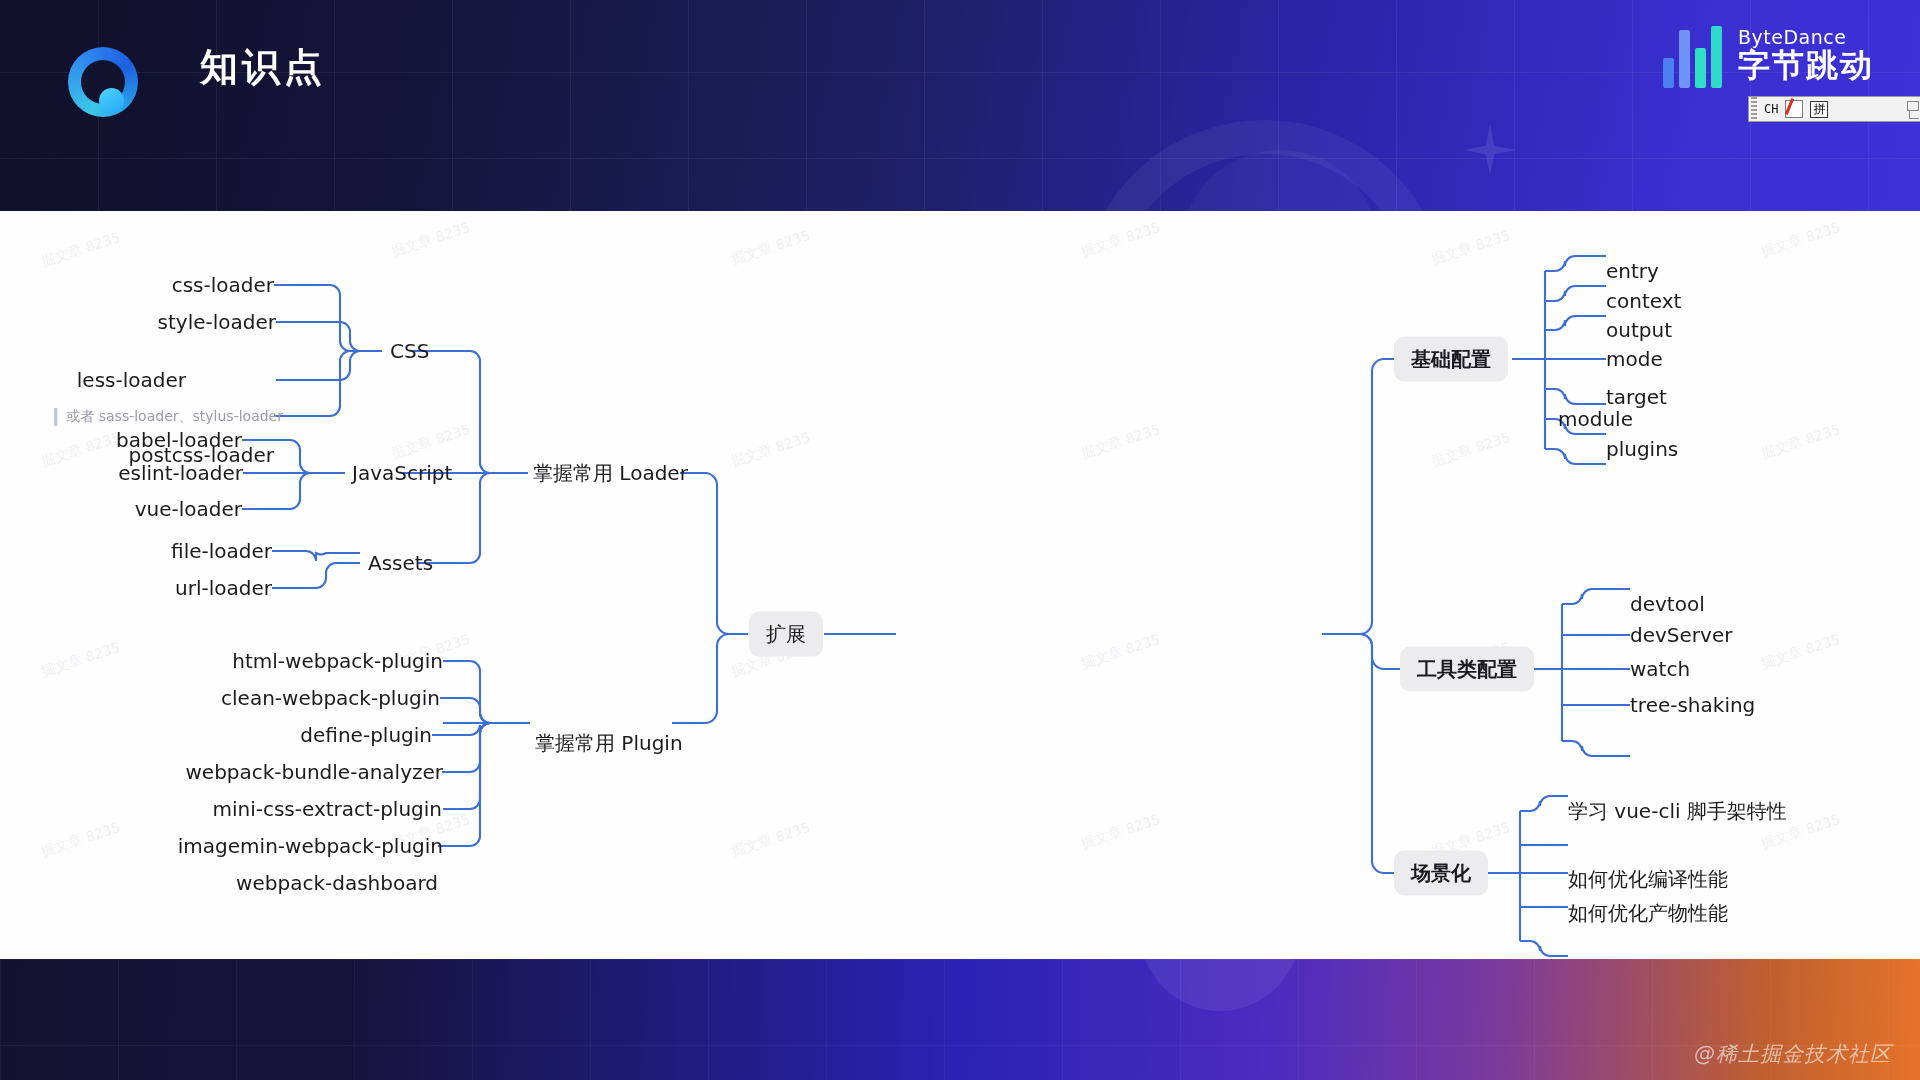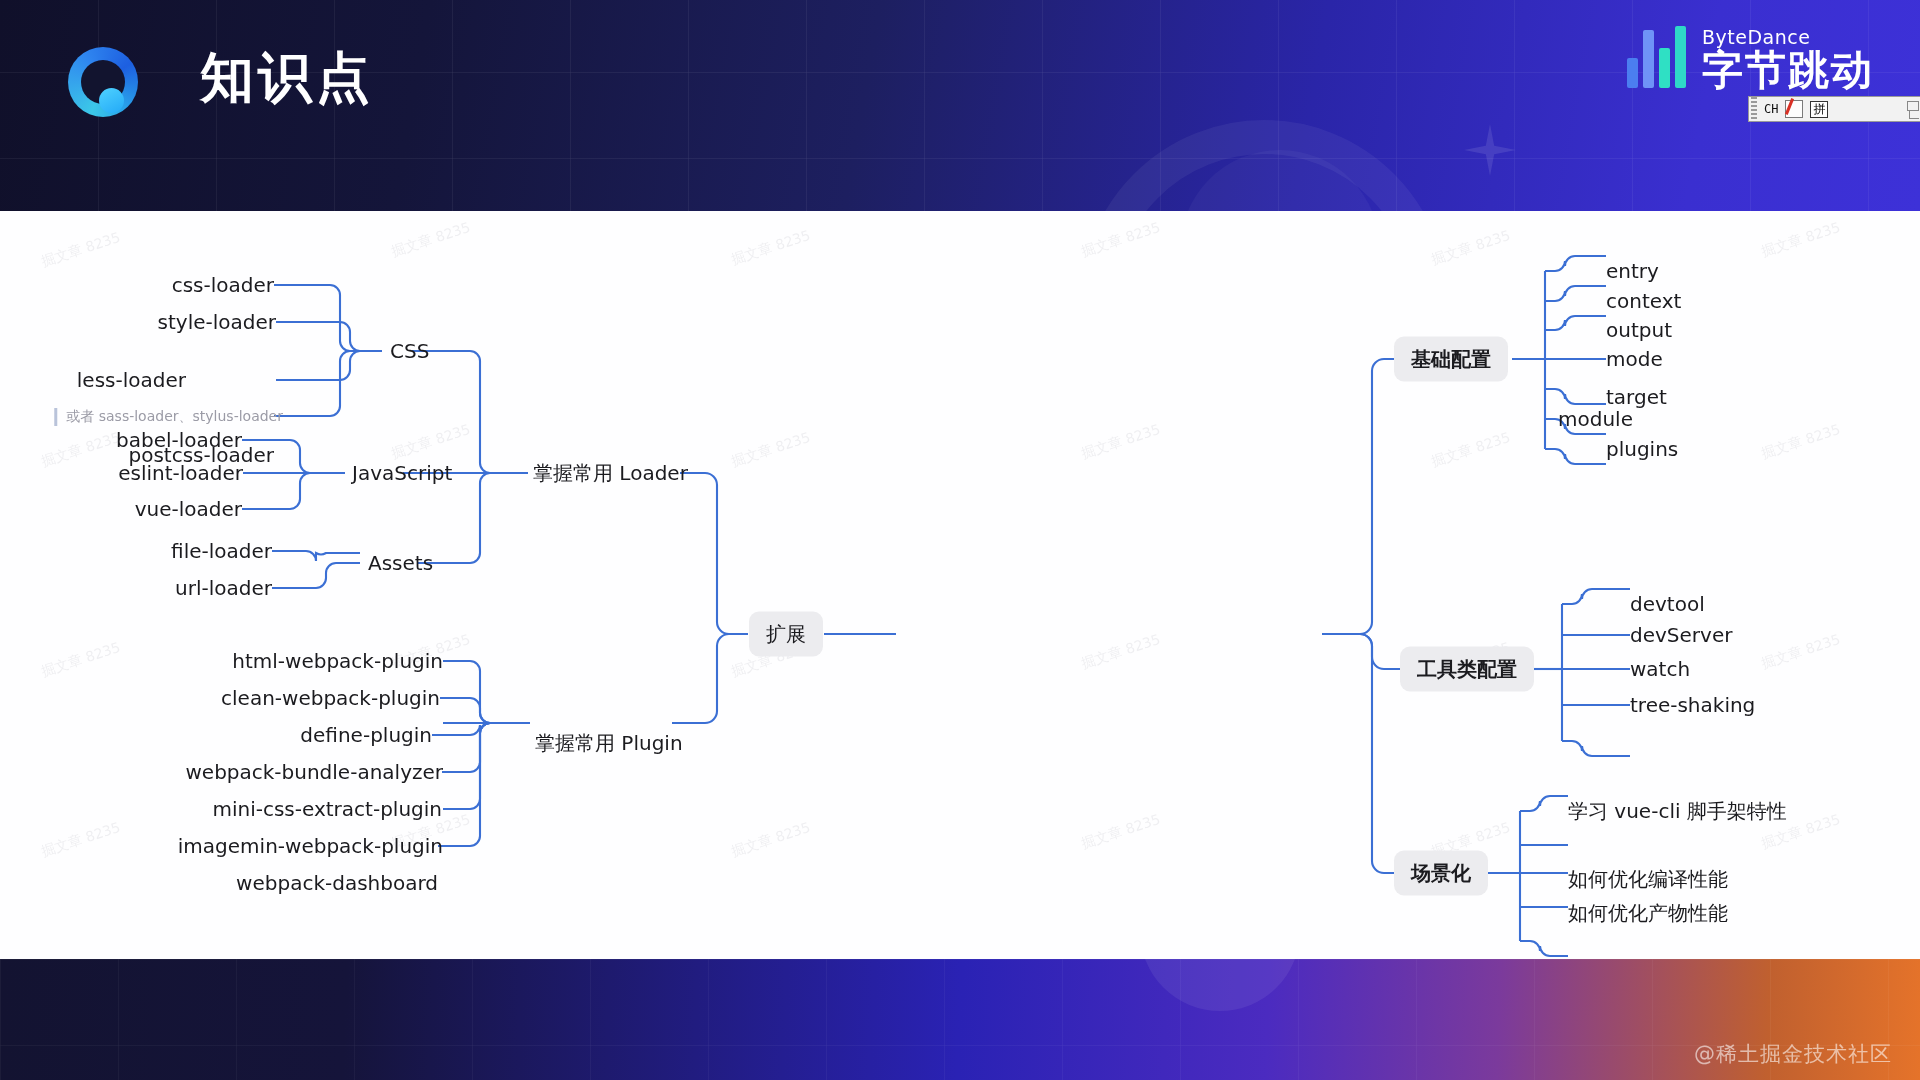--- a/index.html
+++ b/index.html
@@ -23,52 +23,52 @@
     background:rgba(255,255,255,.10);
     clip-path:polygon(50% 0%,58% 42%,100% 50%,58% 58%,50% 100%,42% 58%,0% 50%,42% 42%);}
 
   .logo-mark{position:absolute;left:68px;top:47px;width:70px;height:70px;}
   .logo-mark .ring{position:absolute;inset:0;border-radius:50%;
     background:conic-gradient(from 200deg,#3cc8e8,#2f86f0 35%,#1d5fe0 60%,#2aa6ea 85%,#3cc8e8);}
   .logo-mark .hole{position:absolute;left:13px;top:13px;width:44px;height:44px;border-radius:50%;background:#12142f;}
   .logo-mark .dot{position:absolute;left:31px;top:41px;width:25px;height:25px;border-radius:50%;
     background:linear-gradient(150deg,#4fd2ff,#23a9f7);}
 
-  .hdr-title{position:absolute;left:200px;top:42px;color:#fff;font-size:54px;font-weight:700;letter-spacing:4px;
+  .hdr-title{position:absolute;left:200px;top:42px;color:#fff;font-size:38px;font-weight:700;letter-spacing:4px;
     font-family:"DejaVu Sans","Liberation Sans",sans-serif;}
 
   
   .bd-logo{position:absolute;right:46px;top:26px;display:flex;align-items:flex-start;gap:16px;}
   .bd-bars{display:flex;align-items:flex-end;gap:5px;height:62px;padding-bottom:4px;}
   .bd-bars i{display:block;width:11px;border-radius:2px;}
   .bd-bars i:nth-child(1){height:30px;background:#4b7ef0;}
   .bd-bars i:nth-child(2){height:58px;background:#6f93f7;}
   .bd-bars i:nth-child(3){height:40px;background:#2fe0c4;}
   .bd-bars i:nth-child(4){height:62px;background:#2fd8c8;}
   .bd-text{display:flex;flex-direction:column;}
   .bd-en{color:#fff;font-size:19px;letter-spacing:.5px;font-family:"DejaVu Sans",sans-serif;}
-  .bd-cn{color:#fff;font-size:41px;font-weight:700;letter-spacing:2px;line-height:1.08;
+  .bd-cn{color:#fff;font-size:32px;font-weight:700;letter-spacing:2px;line-height:1.08;
     font-family:"DejaVu Sans","Liberation Sans",sans-serif;}
 
   
   .ime{position:absolute;left:1748px;top:96px;width:178px;height:26px;background:#f2f2f2;
     border:1px solid #9a9a9a;display:flex;align-items:center;box-sizing:border-box;}
   .ime-grip{width:6px;height:100%;background:
     repeating-linear-gradient(to bottom,#9a9a9a 0 2px,transparent 2px 4px);margin-left:2px;}
   .ime-lang{font-size:12px;font-family:"DejaVu Sans Mono","Liberation Mono",monospace;color:#111;margin-left:7px;}
   .ime-pen{position:relative;width:16px;height:16px;margin-left:7px;background:#fdfdfd;border:1px solid #7a7a7a;}
   .ime-pen:before{content:"";position:absolute;left:2px;top:-3px;width:3px;height:17px;background:#d93025;
     transform:rotate(22deg);}
   .ime-py{margin-left:7px;font-size:12px;border:1px solid #333;padding:0 2px;background:#fff;color:#000;
     font-family:"DejaVu Sans","Liberation Sans",sans-serif;line-height:15px;}
   .ime-min{position:absolute;right:6px;top:4px;width:10px;height:8px;border:1px solid #888;}
   .ime-min2{position:absolute;right:6px;top:14px;width:9px;height:7px;border-left:1px solid #888;border-bottom:1px solid #888;}
 
   
-  .footer{position:absolute;left:0;bottom:0;width:1920px;height:1080px;}
+  .footer{position:absolute;left:0;bottom:0;width:1920px;height:1080px;font-style:italic;}
   .footer-band{position:absolute;left:0;top:959px;width:1920px;height:121px;
     background:linear-gradient(92deg,#131331 0%,#15143a 18%,#2a22b4 50%,#4b2bc0 66%,#7b3a9c 78%,#c0602f 92%,#e5732a 100%);
     overflow:hidden;}
   .ftr-grid{position:absolute;inset:0;opacity:.10;
     background-image:linear-gradient(rgba(255,255,255,.4) 1px,transparent 1px),
                      linear-gradient(90deg,rgba(255,255,255,.4) 1px,transparent 1px);
     background-size:118px 86px;}
   .ftr-deco{position:absolute;left:1140px;top:-108px;width:160px;height:160px;border-radius:50%;
     background:rgba(255,255,255,.07);}
   .ftr-wm{position:absolute;right:28px;bottom:12px;color:rgba(255,255,255,.58);font-size:21px;letter-spacing:1px;

